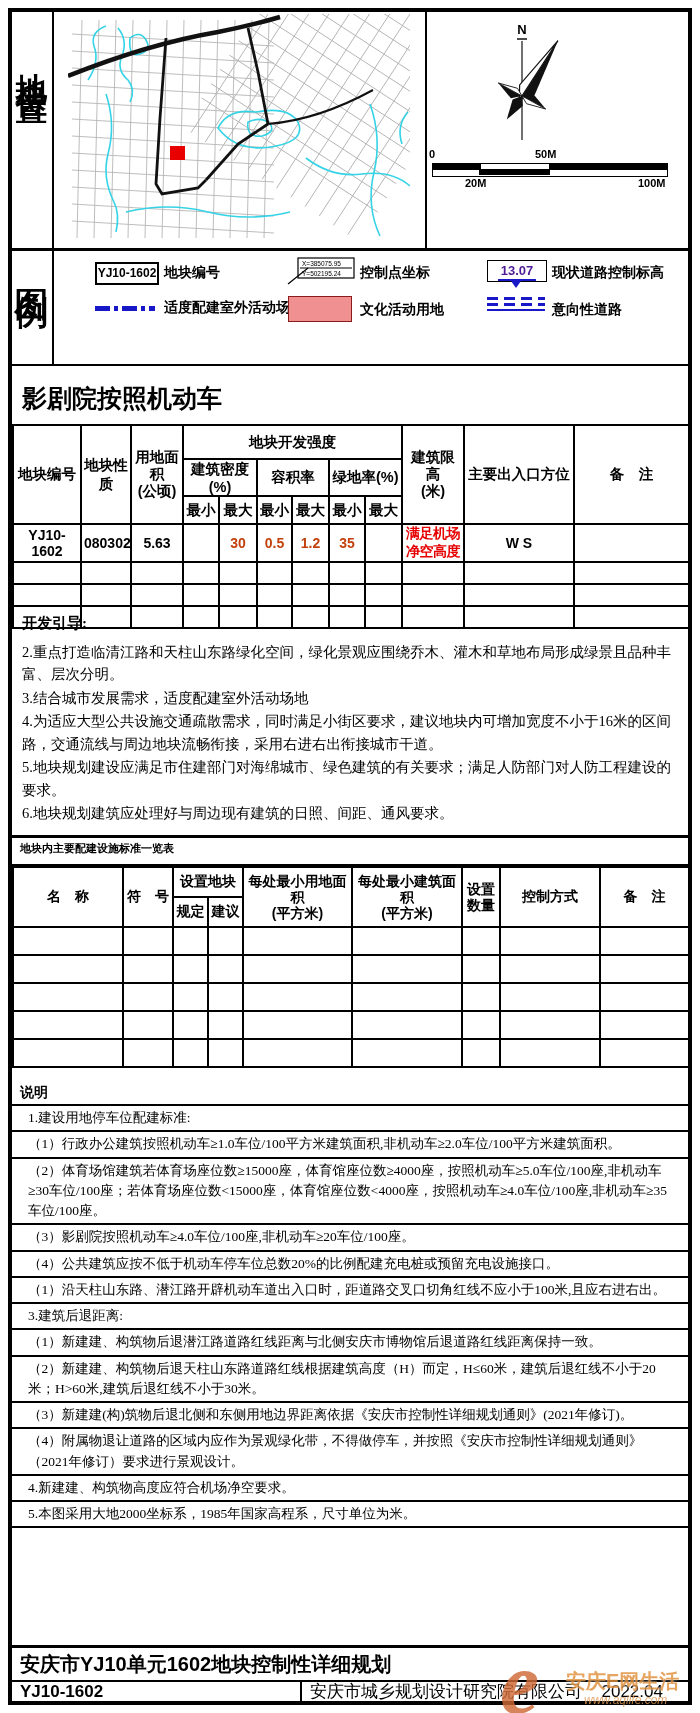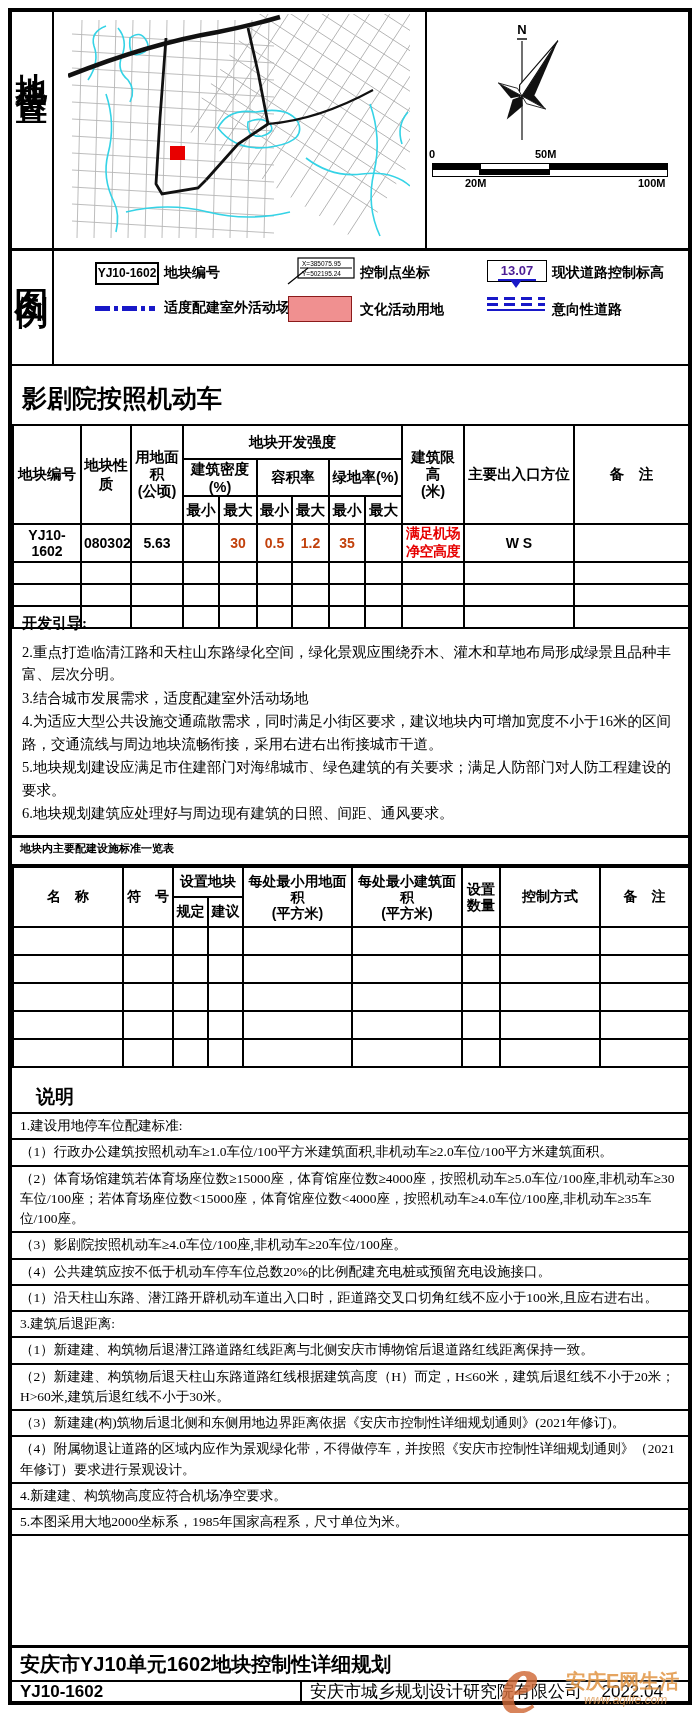--- a/index.html
+++ b/index.html
@@ -41,23 +41,23 @@
   table.t2 tr.empty td{height:26px;}
   .red{color:#c2410c;}
   .small-red{color:#e60000;font-size:9.5px;font-weight:700;letter-spacing:-0.5px;}
   .two-line{line-height:1.15;}
   
   .guidance{position:absolute;left:12px;top:608px;width:676px;height:227px;box-sizing:border-box;
             padding:6px 10px 0 10px;font-family:"Liberation Serif",serif;}
   .guidance .g-title{font-size:15px;font-weight:700;margin-bottom:8px;}
   .guidance .g-item{font-size:14.5px;line-height:1.55;margin-bottom:1px;}
   .notes{position:absolute;left:12px;top:1082px;width:676px;}
-  .note-title{border-bottom:2px solid #000;font-size:19px;font-weight:700;
-              padding:2px 24px;font-family:"Liberation Sans",sans-serif;}
-  .note-row{border-bottom:2px solid #000;padding:2px 8px;
+  .note-title{border-bottom:2px solid #000;font-size:14px;font-weight:700;
+              padding:2px 8px;font-family:"Liberation Sans",sans-serif;}
+  .note-row{border-bottom:2px solid #000;padding:2px 16px;
             font-family:"Liberation Serif",serif;font-size:13.5px;line-height:1.5;}
   
   .footer-title{position:absolute;left:12px;top:1648px;width:676px;height:32px;
       font-size:20px;font-weight:900;line-height:32px;padding-left:8px;box-sizing:border-box;}
   .footer-left{position:absolute;left:12px;top:1682px;height:19px;font-size:17px;
       font-weight:900;line-height:19px;padding-left:8px;}
   .footer-right{position:absolute;left:310px;top:1682px;height:26px;font-size:17px;
       font-weight:400;line-height:19px;white-space:nowrap;}
   
   .watermark{position:absolute;left:500px;top:1652px;width:200px;height:61px;opacity:.82;z-index:6;

